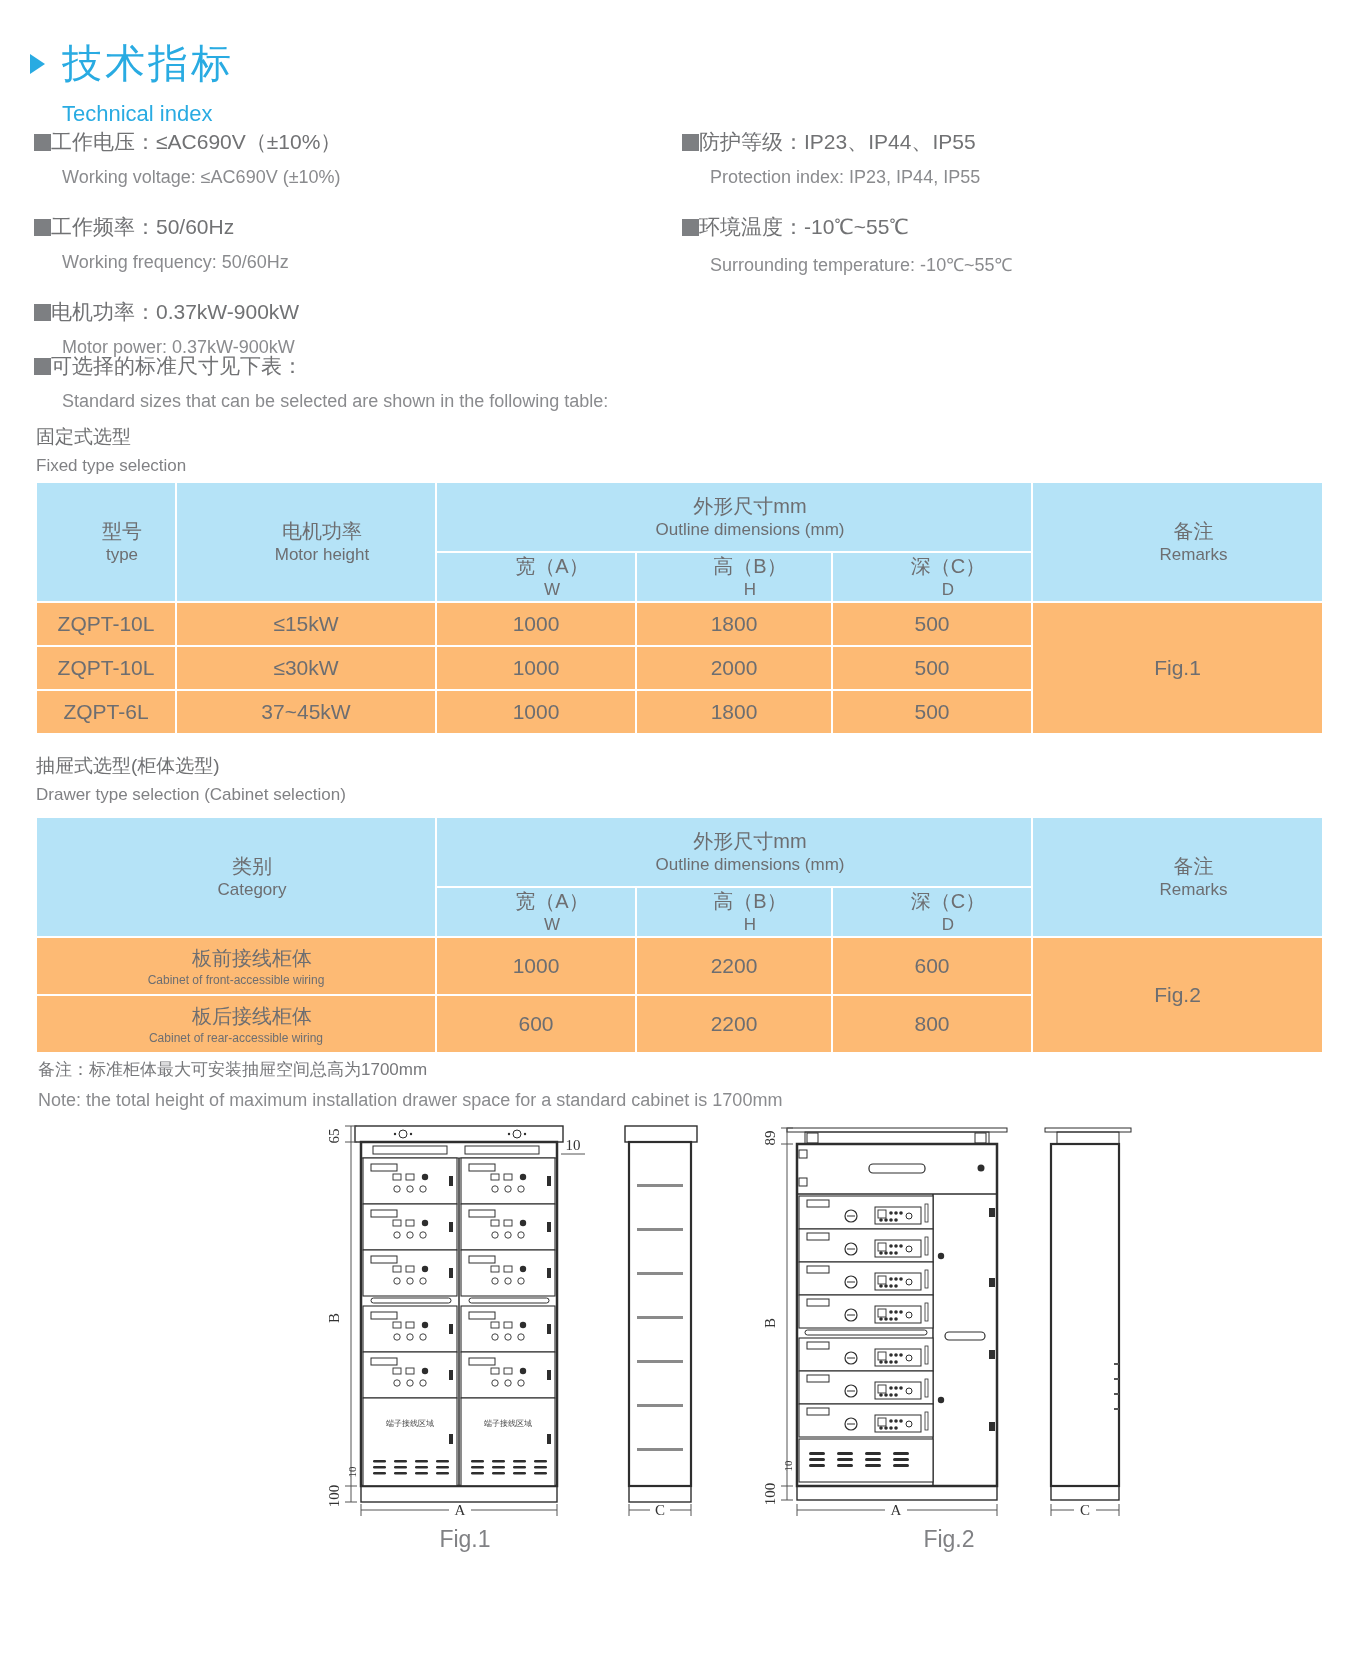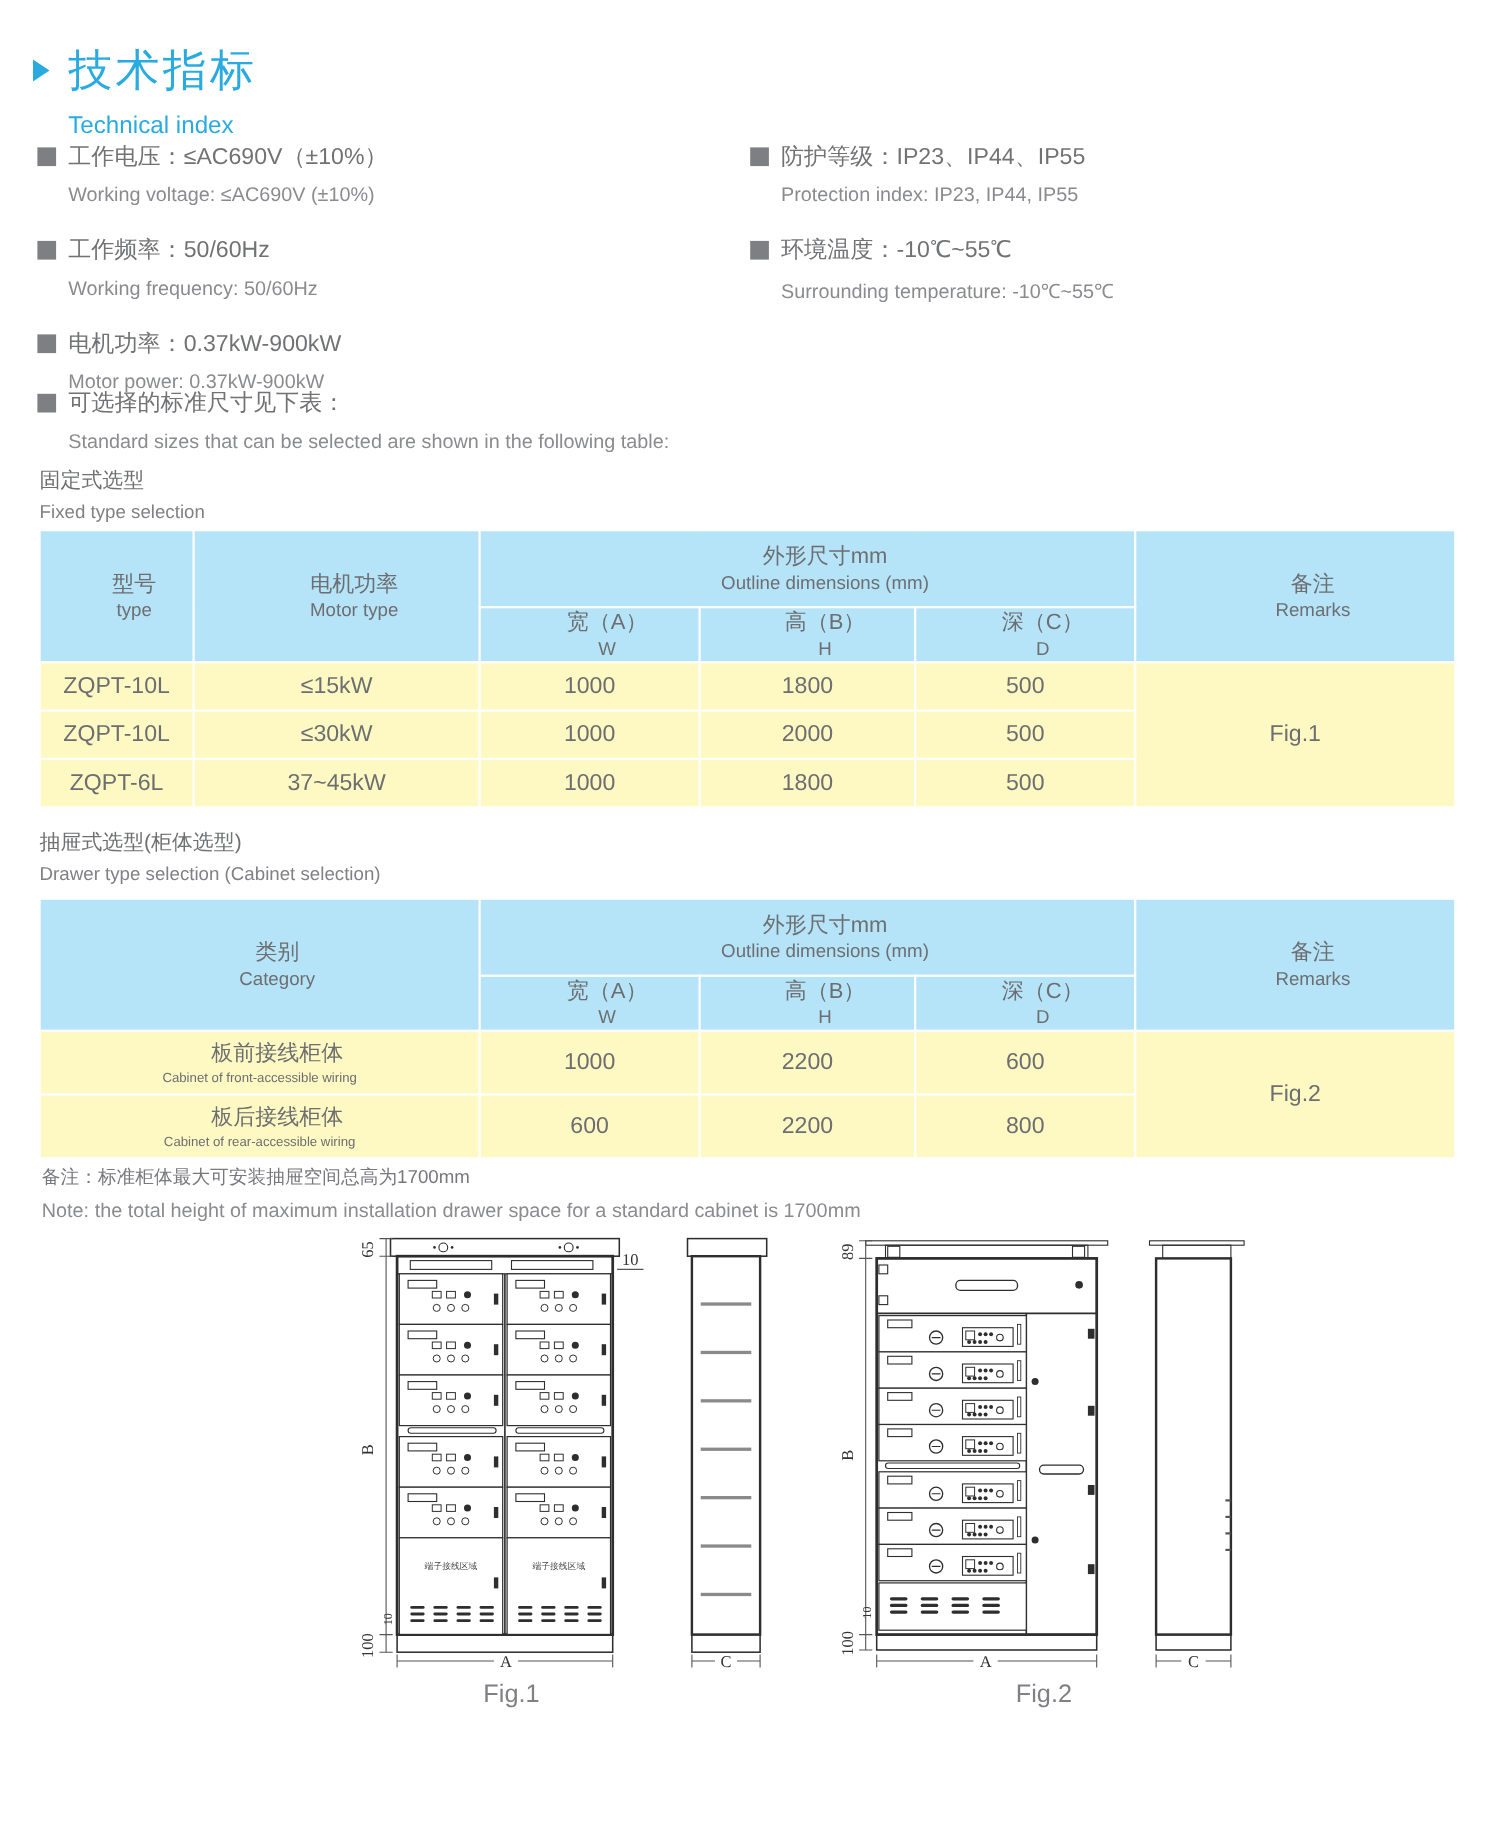--- a/index.html
+++ b/index.html
@@ -11,39 +11,39 @@
   .title-row { display:flex; align-items:center; gap:17px; }
   .title-arrow { width:0; height:0; border-left:15px solid #29abe2; border-top:10px solid transparent; border-bottom:10px solid transparent; }
   .title-zh { font-size:40px; color:#29abe2; font-weight:500; letter-spacing:3px; }
   .title-en { font-size:22px; color:#29abe2; margin:10px 0 0 32px; font-weight:400; }
 
   
   .specs { position:absolute; top:128px; left:34px; width:1290px; display:flex; }
   .specs-col-left { width:648px; }
   .specs-col-right { flex:1; }
   .spec-item { margin-bottom:25px; }
-  .spec-zh { display:flex; align-items:center; gap:11px; font-size:21px; color:#717274; }
+  .spec-zh { display:flex; align-items:center; font-size:21px; color:#717274; }
   .bullet { width:17px; height:17px; background:#7d7f82; flex:0 0 auto; }
   .spec-en { font-size:18px; color:#8a8b8e; margin:11px 0 0 28px; }
   .spec-intro { position:absolute; top:352px; left:34px; }
 
   
   .section-label { position:absolute; }
   .sec-zh { font-size:19px; color:#6f7072; }
   .sec-en { font-size:17px; color:#808184; margin-top:6px; }
   .sec1 { top:424px; left:36px; }
   .sec2 { top:753px; left:36px; }
 
   
   table { border-collapse:collapse; table-layout:fixed; position:absolute; left:35px; width:1287px; }
   .t1 { top:481px; }
   .t2 { top:816px; }
   th, td { border:2px solid #ffffff; text-align:center; vertical-align:middle; font-weight:normal; }
   th { background:#b5e3f7; color:#6d6e71;padding-left:32px; }
-  td { background:#fef9c3; color:#6d6e71; font-size:21px; }
+  td { background:#fdba74; color:#6d6e71; font-size:21px; }
   .h-zh { display:block; font-size:20px; line-height:1.3; }
   .h-en { display:block; font-size:17px; line-height:1.3; }
   .t1 .head1 th { height:70px; }
   .t1 .head2 th { height:50px; }
   .t1 tbody td { height:44px; }
   .t2 .head1 th { height:70px; }
   .t2 .head2 th { height:50px; }
   .t2 tbody td { height:58px; }
   .cat-zh { display:block; font-size:20px; line-height:1.35;padding-left:32px; }
   .cat-en { display:block; font-size:12px; line-height:1.35; }
@@ -142,21 +142,21 @@
         <col style="width:291px">
       </colgroup>
     <thead>
       <tr class="head1">
         <th rowspan="2">
             <span class="h-zh">型号</span>
             <span class="h-en">type</span>
           </th>
         <th rowspan="2">
             <span class="h-zh">电机功率</span>
-            <span class="h-en">Motor type</span>
+            <span class="h-en">Motor height</span>
           </th>
         <th colspan="3">
             <span class="h-zh">外形尺寸mm</span>
             <span class="h-en">Outline dimensions (mm)</span>
           </th>
         <th rowspan="2">
             <span class="h-zh">备注</span>
             <span class="h-en">Remarks</span>
           </th>
       </tr>

